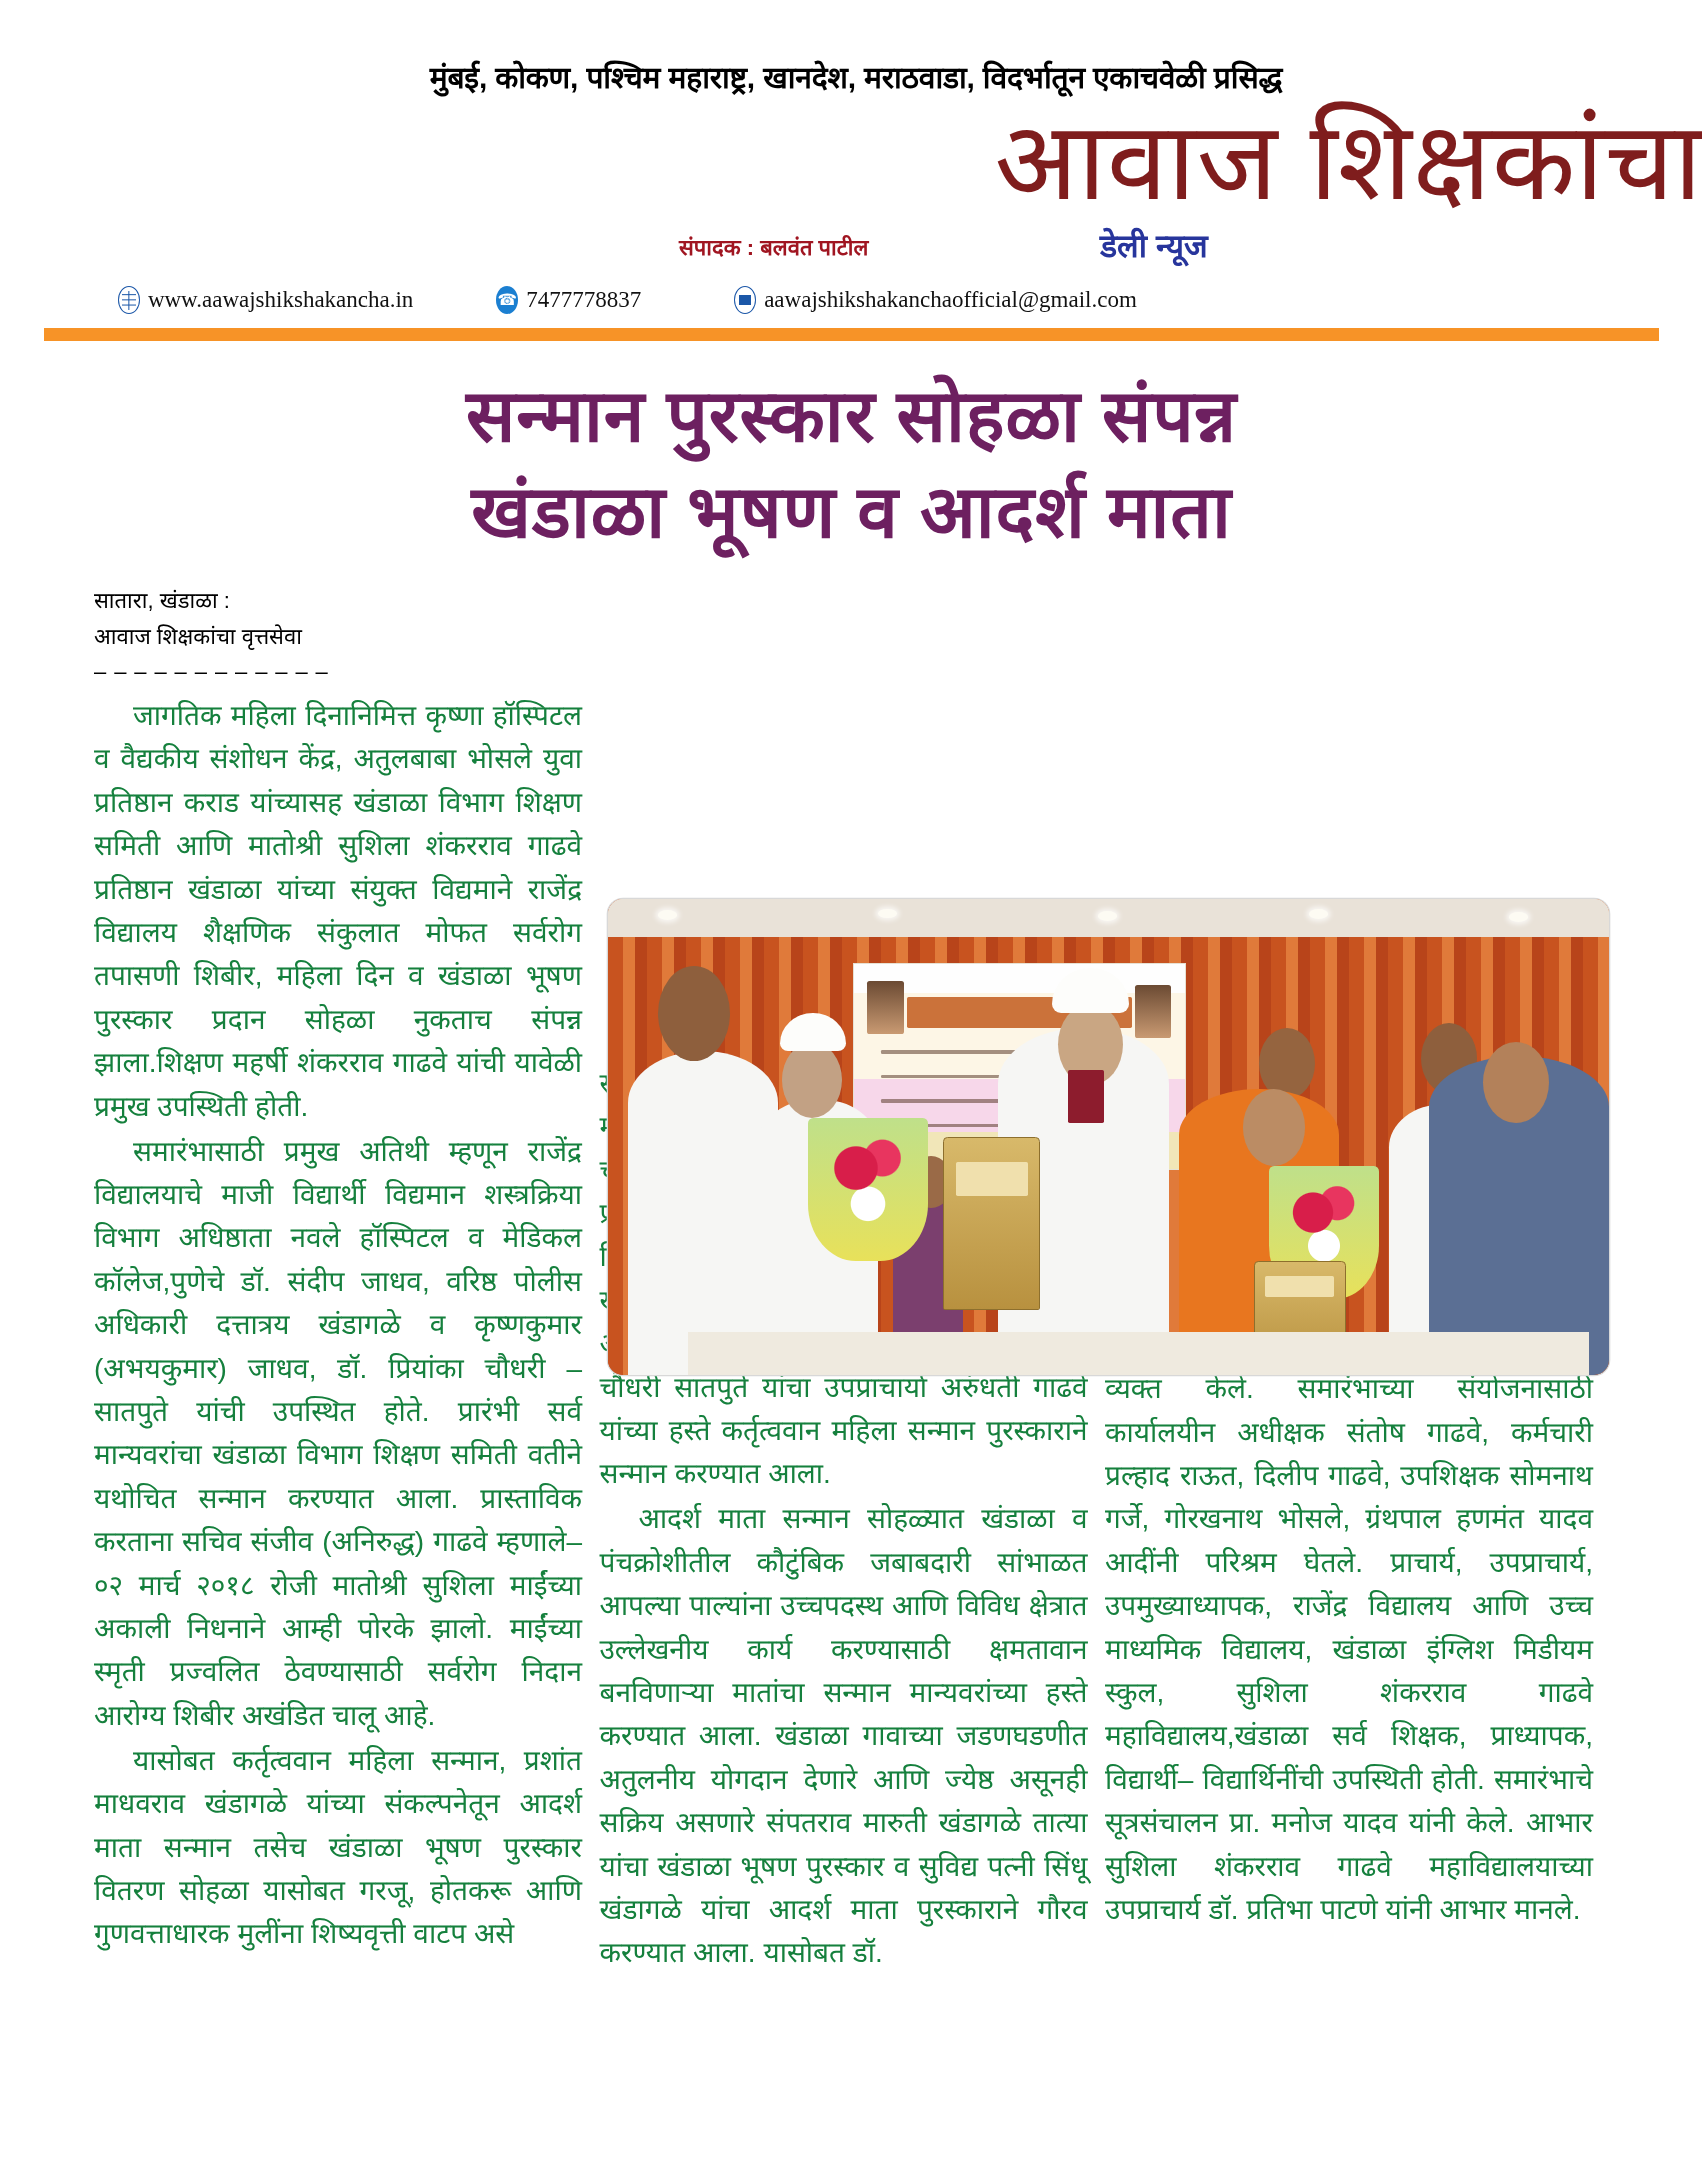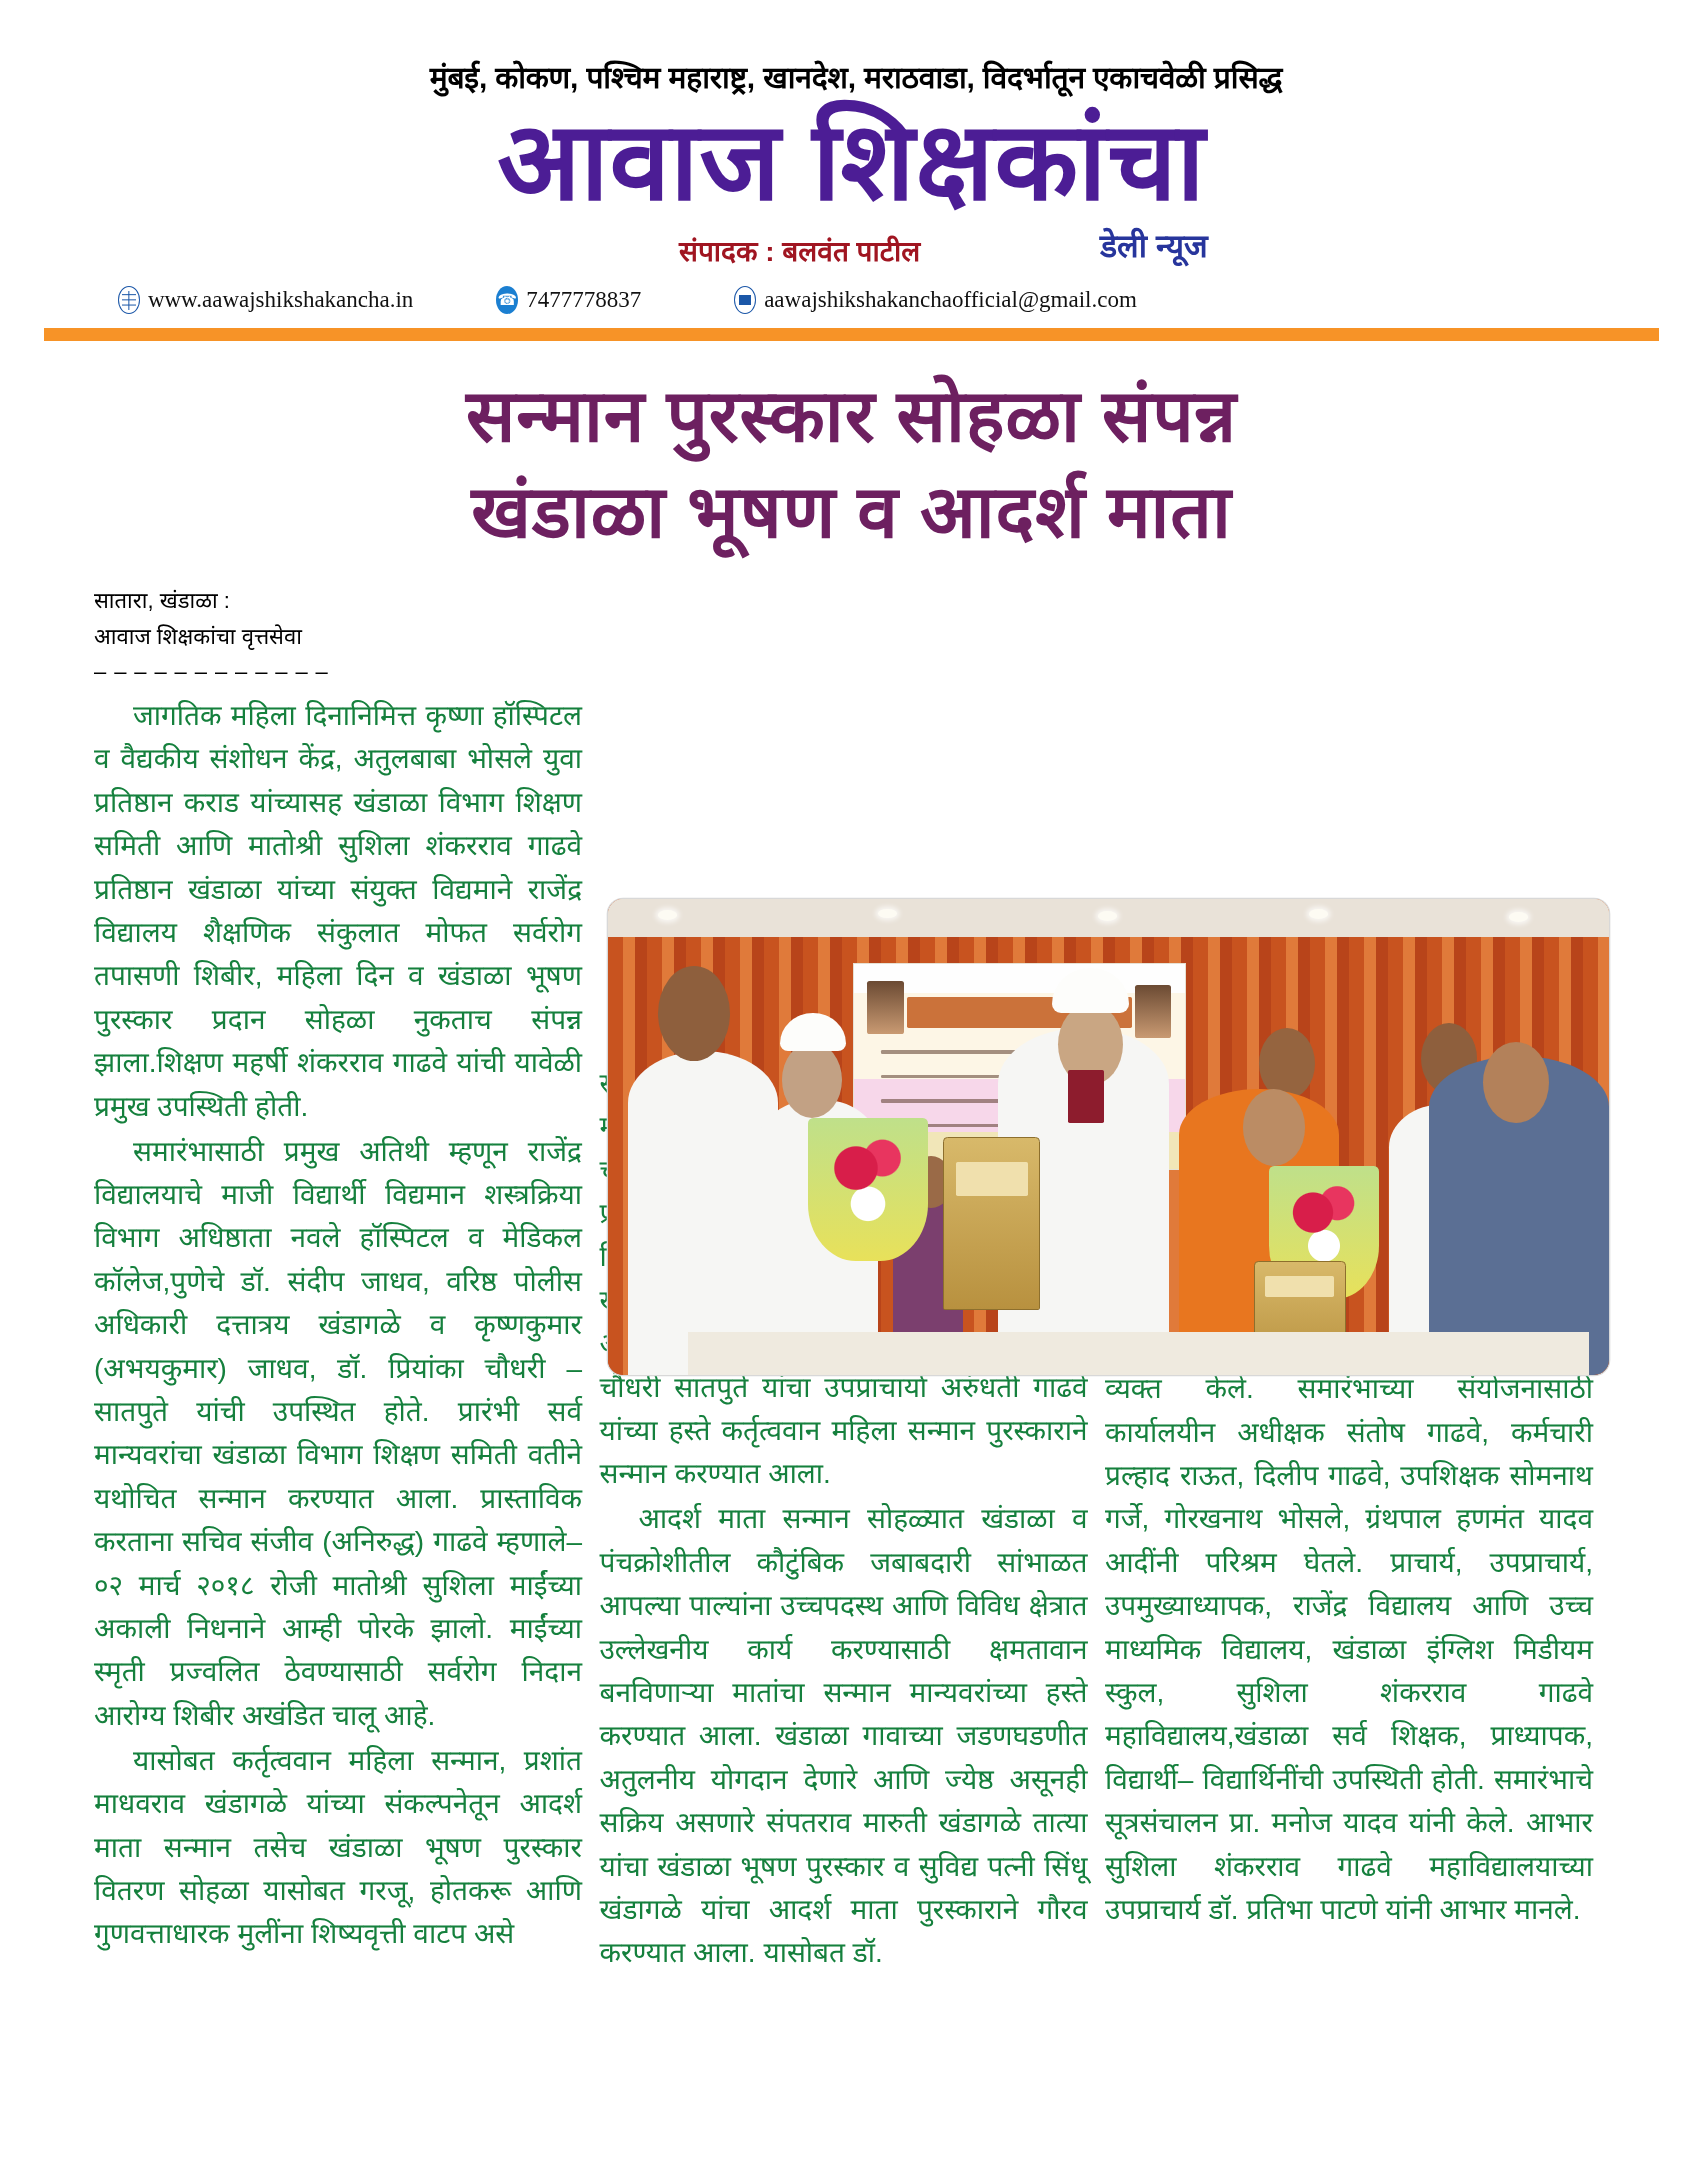--- a/index.html
+++ b/index.html
@@ -34,37 +34,38 @@
     padding-left: 9px;
   }
   .nameplate-wrap {
     position: relative;
     margin-top: 9.6px;
     height: 131px;
   }
   .nameplate {
     font-family: "Liberation Sans", "DejaVu Sans", sans-serif;
     font-size: 109px;
-    font-weight: 700;
-    color: #4c1d95;
+    font-weight: 400;
+    color: #7f1d1d;
     line-height: 1.05;
     letter-spacing: 0.9px;
     white-space: nowrap;
+    text-align: right;
   }
   .editor-row {
     position: relative;
     height: 48px;
     margin-top: -7.9px;
   }
   .editor-line {
     position: absolute;
     left: 679px;
     top: 4.4px;
     font-family: "Liberation Sans", "DejaVu Sans", sans-serif;
-    font-size: 28px;
+    font-size: 22px;
     font-weight: 700;
     color: #a01521;
     white-space: nowrap;
   }
   .dailynews {
     position: absolute;
     left: 1100px;
     top: -3.5px;
     font-family: "Liberation Sans", "DejaVu Sans", sans-serif;
     font-size: 32px;

